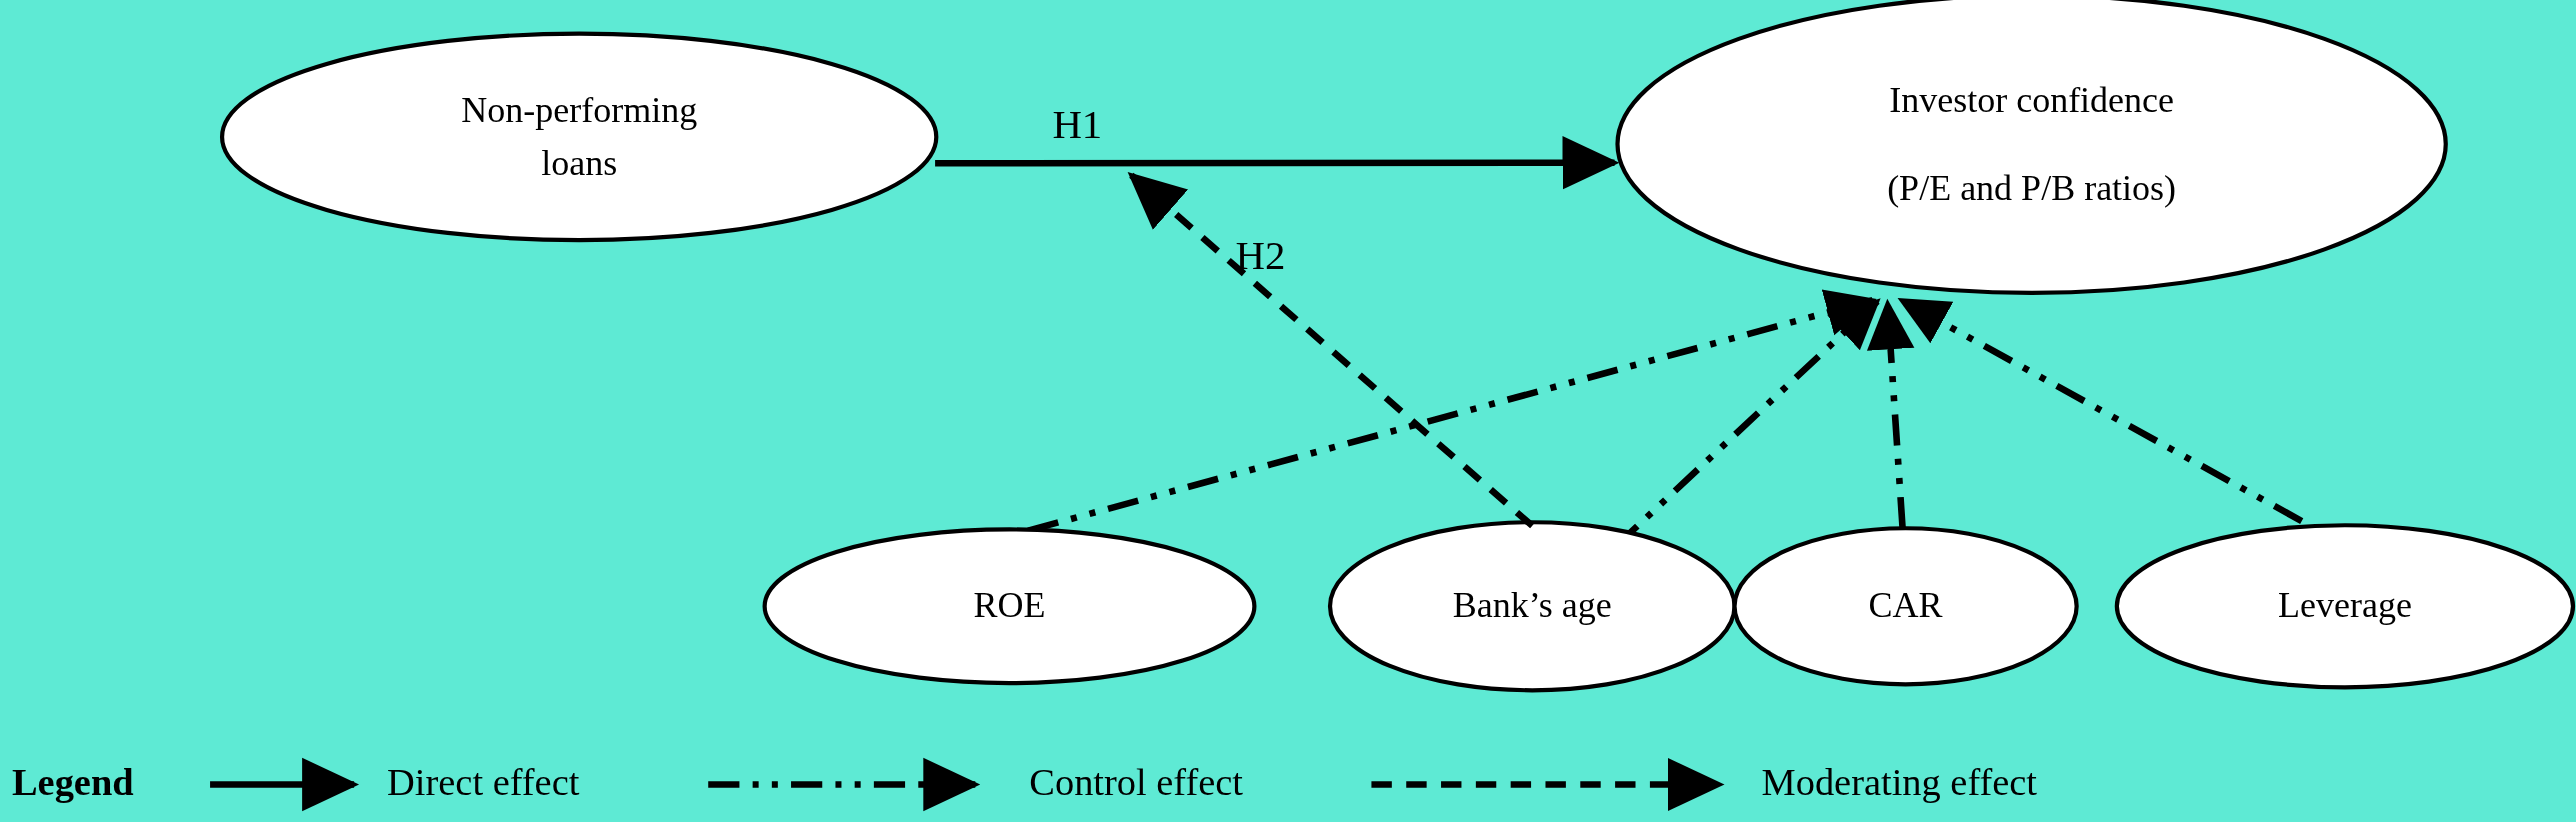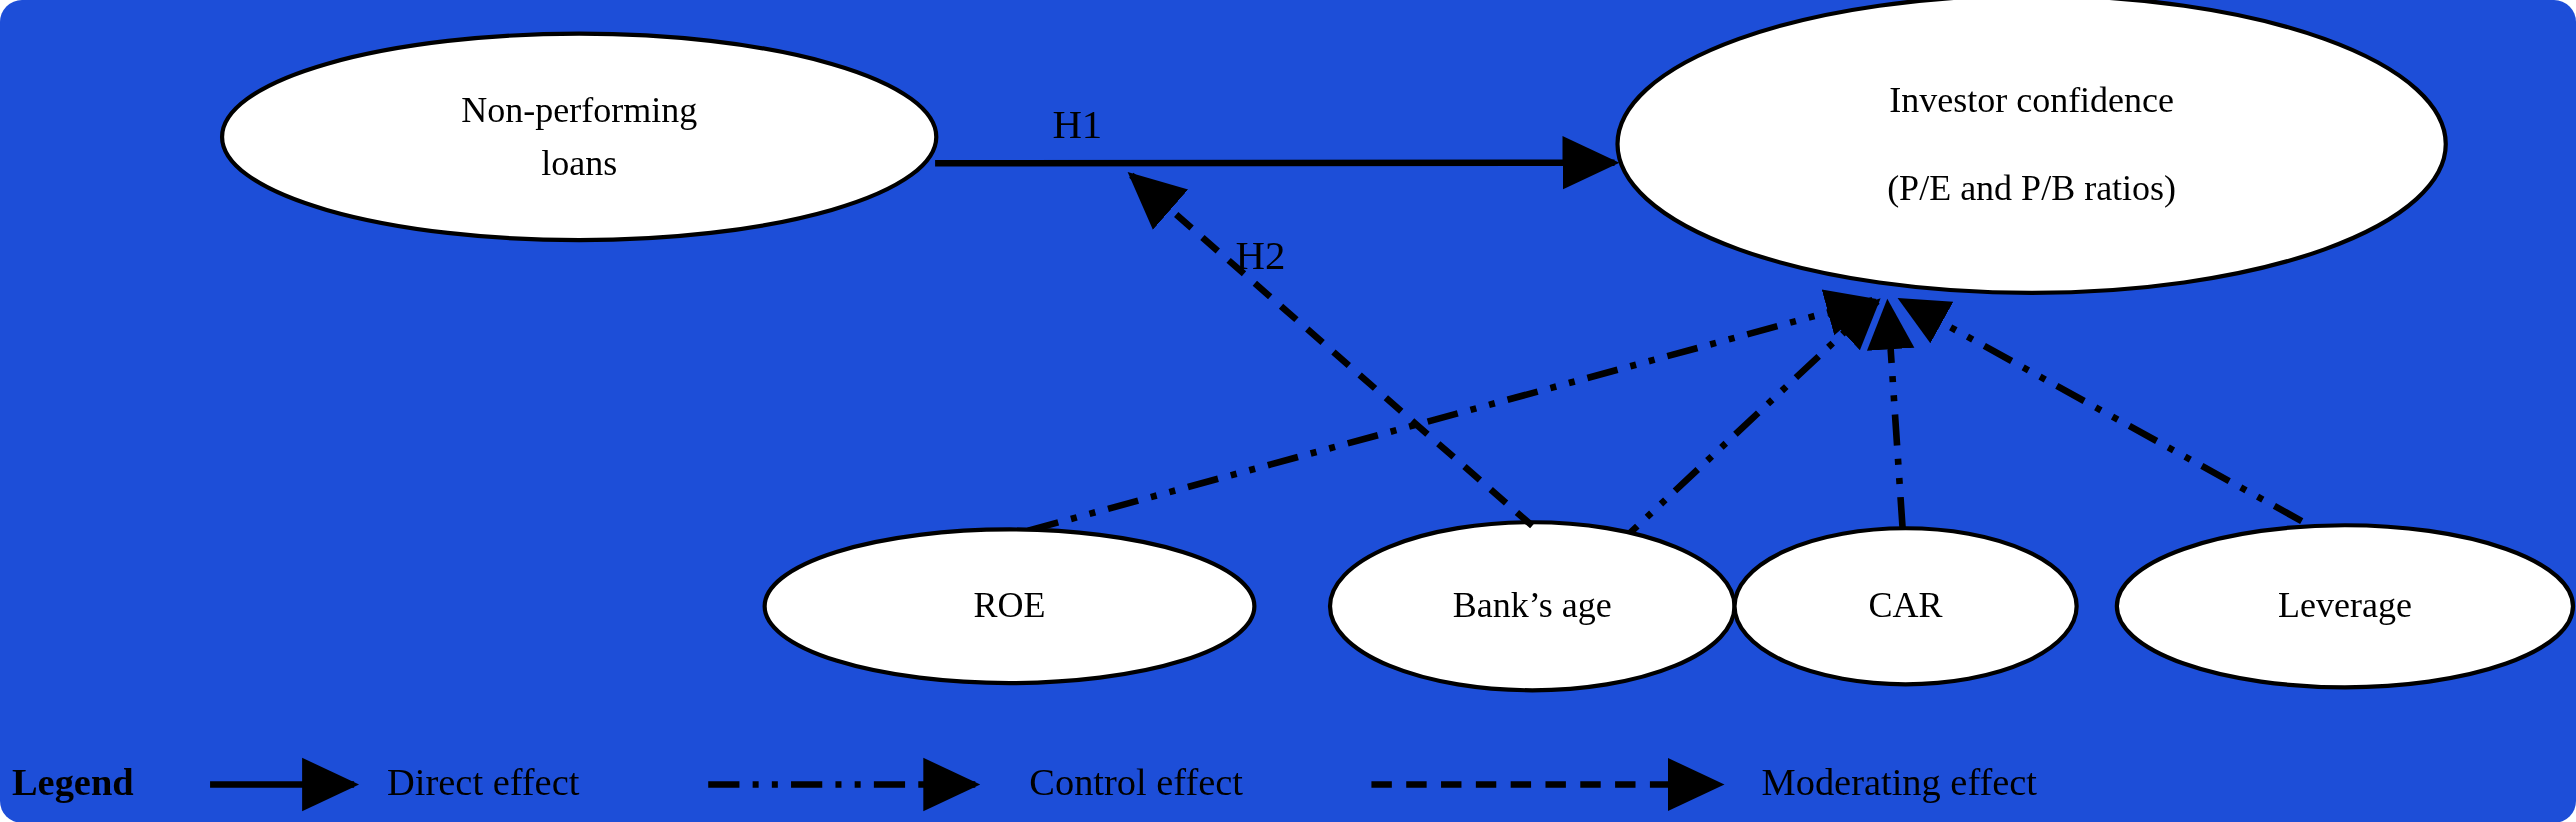--- a/index.html
+++ b/index.html
@@ -10,22 +10,21 @@
   body {
     width: 2576px;
     height: 823px;
     overflow: hidden;
     font-family: "Liberation Serif", "DejaVu Serif", serif;
   }
   #diagram-root {
     position: relative;
     width: 2576px;
     height: 823px;
-    background: #1d4ed8;
-    border-radius: 22px;
+    background: #5eead4;
   }
   svg#model-canvas {
     position: absolute;
     top: 0;
     left: 0;
     width: 2576px;
     height: 823px;
     display: block;
   }
   .node-ellipse {

